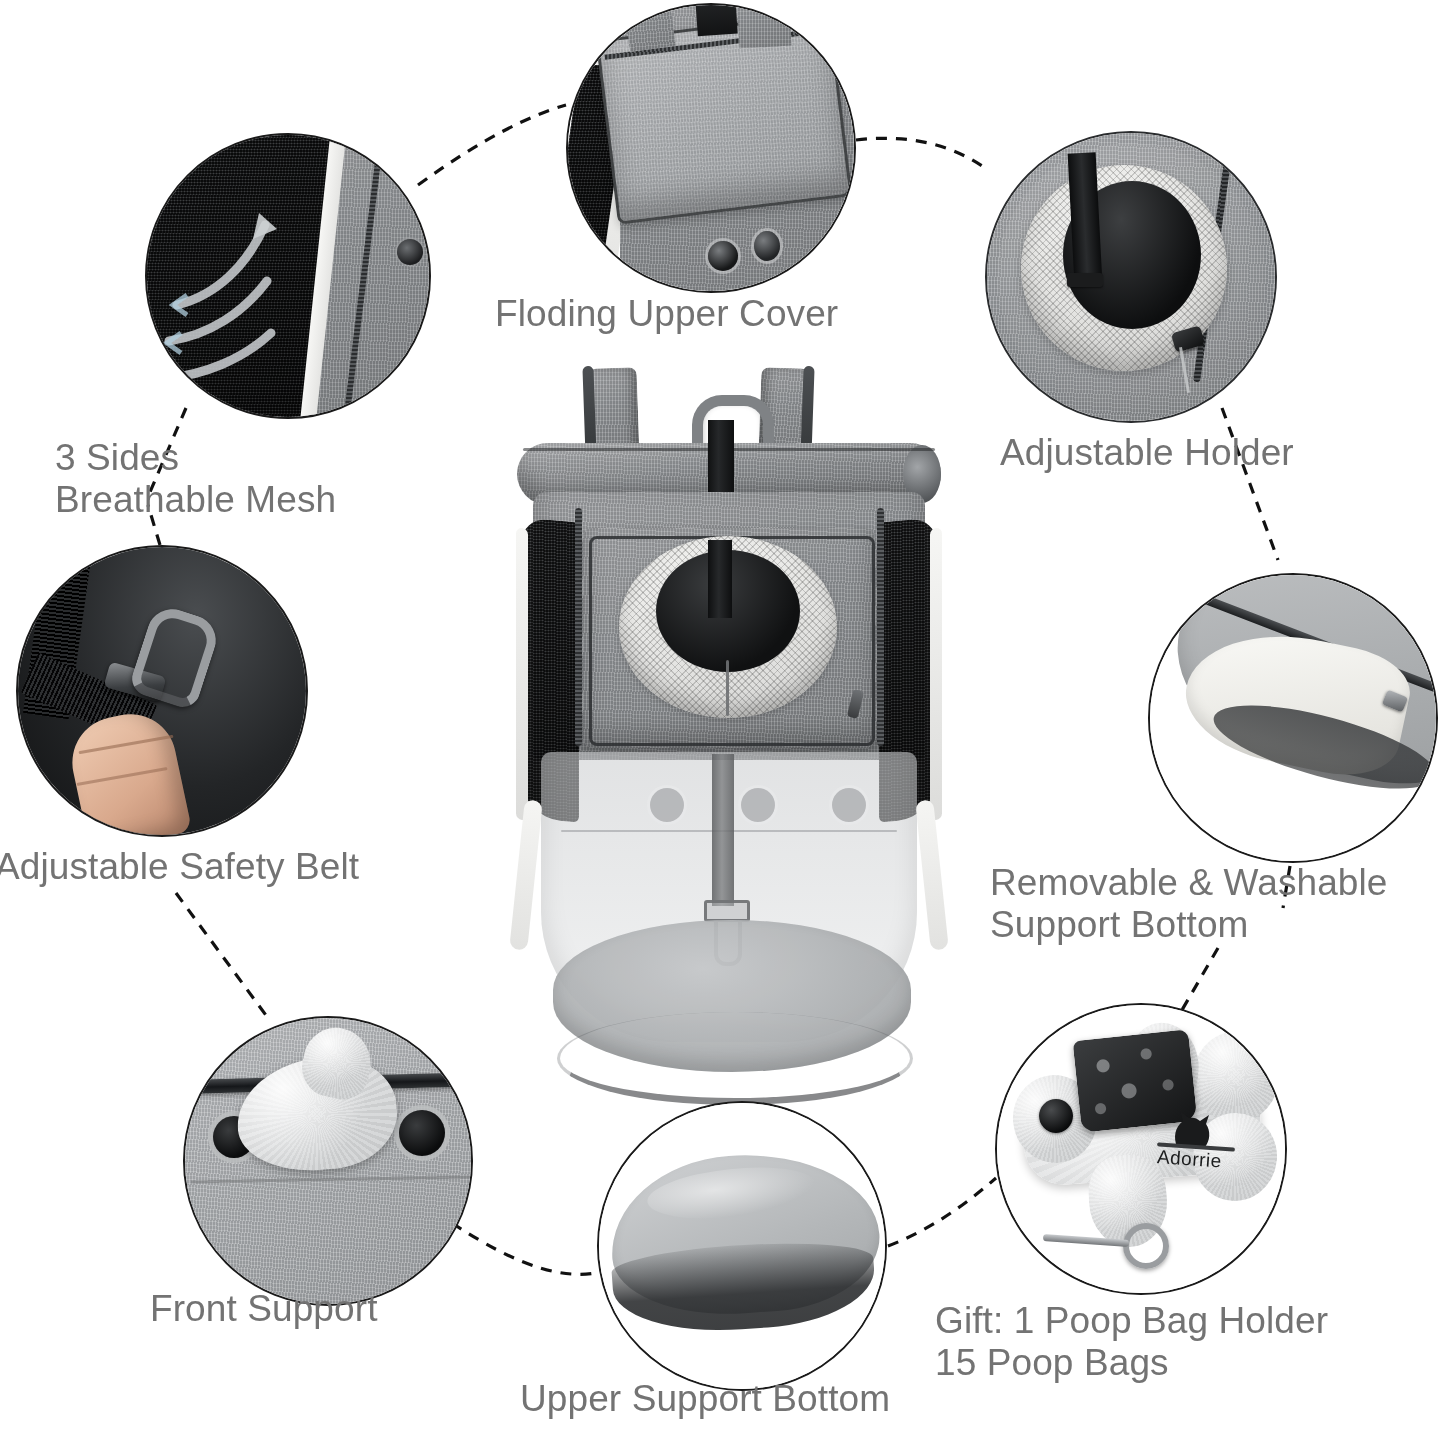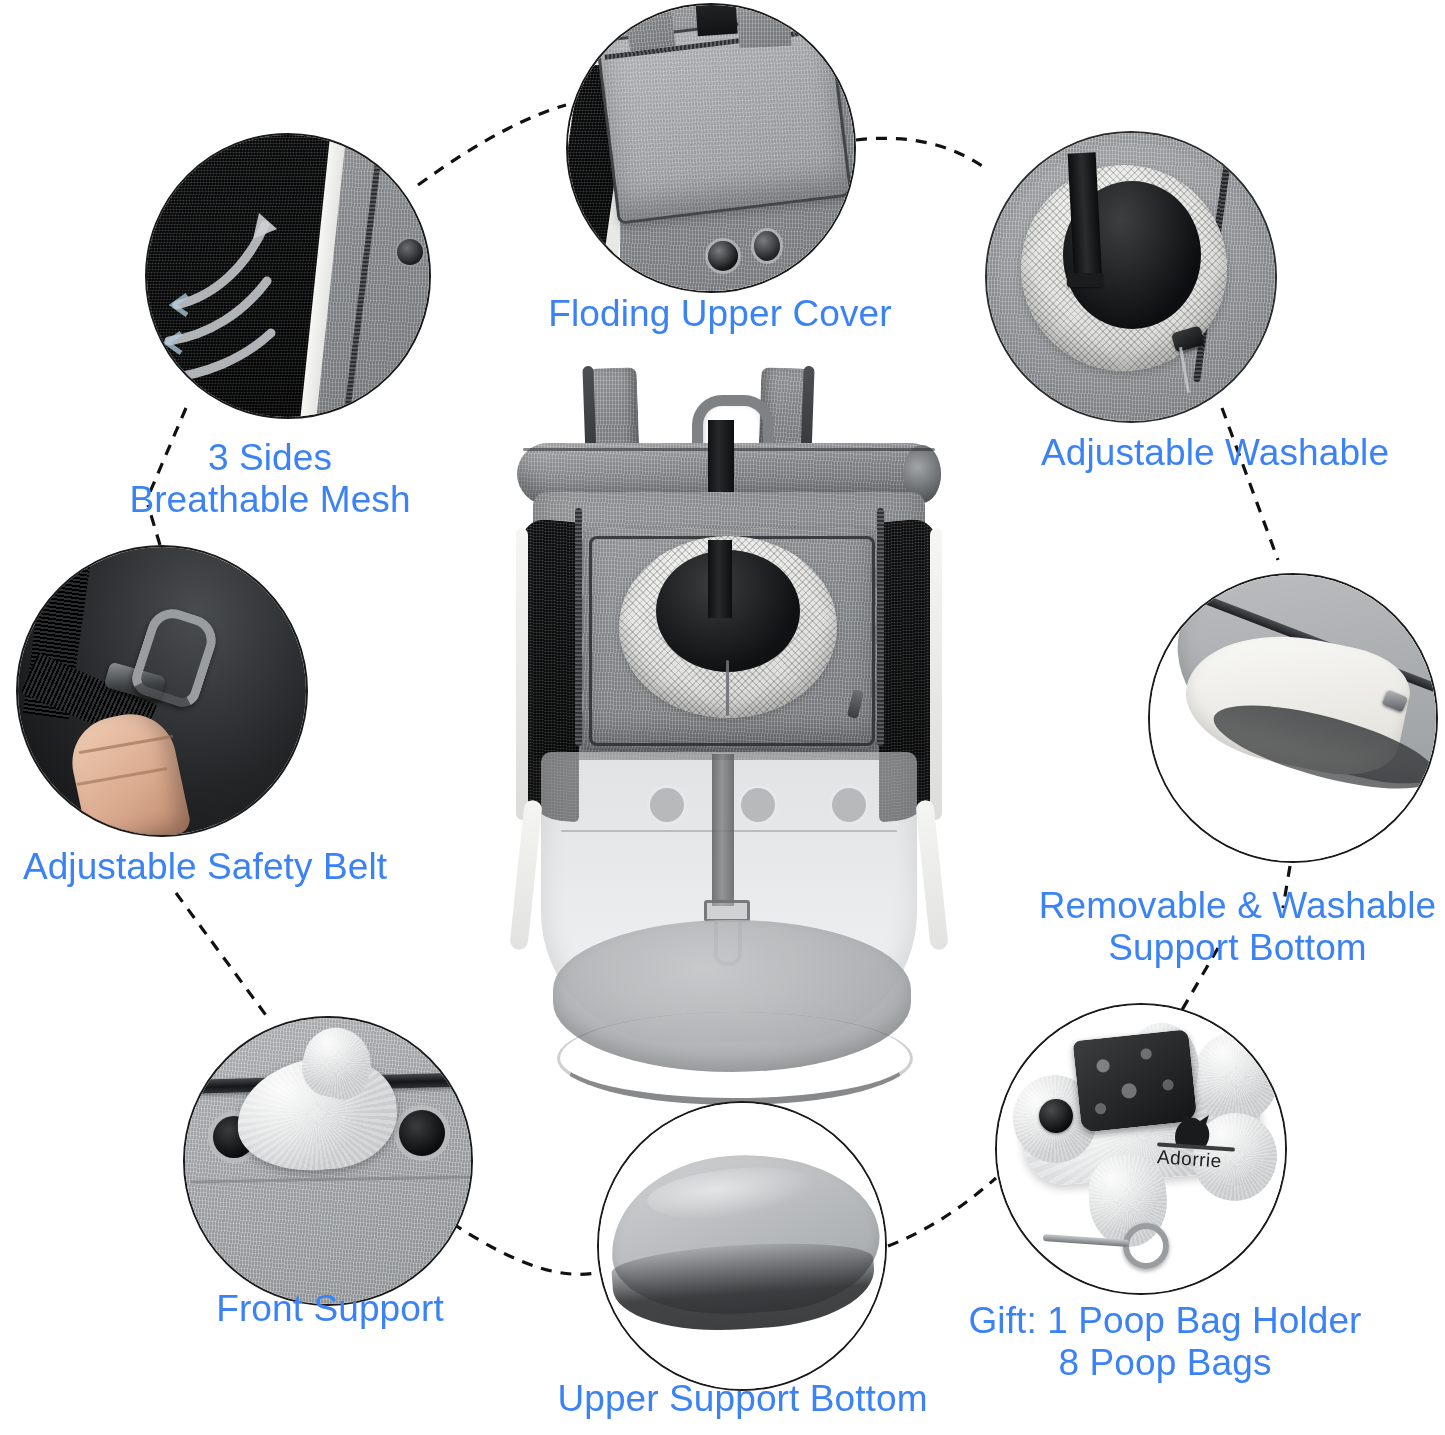--- a/index.html
+++ b/index.html
@@ -27,26 +27,25 @@
     border-radius:50%;
     overflow:hidden;
     border:2.5px solid #1a1a1a;
     box-sizing:border-box;
     background:#ffffff;
   }
   .bubble .inner{position:absolute;left:0;top:0;width:100%;height:100%;}
   .caption{
     position:absolute;
     z-index:4;
-    color:#3b82f6;
+    color:#737373;
     font-size:37px;
     line-height:1.14;
     letter-spacing:0.1px;
     white-space:pre;
-    text-align:center;
   }
   
   .fab-grey{
     background:
       repeating-linear-gradient(93deg, rgba(255,255,255,.17) 0 1px, rgba(0,0,0,.05) 1px 3px),
       repeating-linear-gradient(3deg, rgba(255,255,255,.12) 0 1px, rgba(0,0,0,.045) 1px 4px),
       linear-gradient(160deg,#9fa1a4 0%,#8d9093 45%,#7e8184 100%);
   }
   .fab-grey-lt{
     background:
@@ -262,21 +261,21 @@
                   background:radial-gradient(ellipse at 42% 26%,#3d3f41,#0d0e0f 72%);"></div>
 
       <div style="position:absolute;left:84px;top:20px;width:28px;height:130px;transform:rotate(-3deg);
                   background:linear-gradient(90deg,#0c0d0e,#2a2c2e 48%,#0b0c0d);"></div>
       <div style="position:absolute;left:80px;top:140px;width:36px;height:14px;border-radius:3px;background:#1b1c1d;box-shadow:0 1px 2px rgba(0,0,0,.5);"></div>
 
       <div style="position:absolute;left:186px;top:196px;width:30px;height:20px;border-radius:5px;
                   background:linear-gradient(160deg,#3a3c3e,#0f1011);transform:rotate(-16deg);box-shadow:0 2px 3px rgba(0,0,0,.45);"></div>
       <div style="position:absolute;left:196px;top:214px;width:3px;height:46px;background:rgba(200,202,204,.8);transform:rotate(-10deg);"></div>
     </div>
-    <div class="caption" style="left:1000px;top:432px;width:430px;">Adjustable Washable</div>
+    <div class="caption" style="left:1000px;top:432px;width:430px;">Adjustable Holder</div>
   </div>
 
   <div class="callout">
     <div class="bubble" style="left:16px;top:545px;width:292px;height:292px;">
       <div class="inner" style="background:radial-gradient(ellipse at 62% 24%, #4a4d50, #232527 55%, #111213 100%);"></div>
 
       <div style="position:absolute;left:18px;top:-20px;width:46px;height:190px;transform:rotate(8deg);
                   background:repeating-linear-gradient(0deg,#000 0 2px,#2a2c2e 2px 4px);"></div>
 
       <div style="position:absolute;left:6px;top:130px;width:130px;height:44px;transform:rotate(24deg);
@@ -313,21 +312,21 @@
                   border-radius:60% 30% 34% 46%;
                   background:linear-gradient(160deg,#fbfbf8,#e7e6e1 70%,#d8d7d2);
                   box-shadow:inset 0 -8px 14px rgba(0,0,0,.10);"></div>
 
       <div style="position:absolute;left:60px;top:142px;width:230px;height:60px;transform:rotate(15deg);
                   border-radius:50%;background:linear-gradient(180deg,rgba(60,62,64,.85),rgba(24,26,28,.6));"></div>
 
       <div style="position:absolute;left:234px;top:118px;width:22px;height:16px;border-radius:4px;transform:rotate(22deg);
                   background:linear-gradient(160deg,#b3b6b9,#5c5f62);box-shadow:0 1px 3px rgba(0,0,0,.5);"></div>
     </div>
-    <div class="caption" style="left:1030px;top:862px;width:415px;margin-top:23px;">Removable &amp; Washable
+    <div class="caption" style="left:990px;top:862px;width:415px;">Removable &amp; Washable
 Support Bottom</div>
   </div>
 
   <div class="callout">
     <div class="bubble" style="left:183px;top:1016px;width:290px;height:290px;">
       <div class="inner fab-grey-lt"></div>
 
       <div style="position:absolute;left:-10px;top:58px;width:320px;height:14px;transform:rotate(-1.5deg);
                   background:linear-gradient(180deg,#46494c,#15171a 55%,#2e3133);border-radius:3px;
                   box-shadow:0 2px 4px rgba(0,0,0,.35);"></div>
@@ -401,16 +400,16 @@
       </div>
       <div style="position:absolute;left:160px;top:140px;width:78px;height:4px;background:#3a3c3e;border-radius:2px;transform:rotate(4deg);"></div>
       <div style="position:absolute;left:160px;top:144px;width:86px;color:#1c1d1e;font-size:19px;letter-spacing:.5px;transform:rotate(4deg);">Adorrie</div>
 
       <div style="position:absolute;left:126px;top:218px;width:34px;height:34px;border-radius:50%;
                   border:6px solid #9a9da0;box-shadow:0 2px 4px rgba(0,0,0,.35);"></div>
       <div style="position:absolute;left:46px;top:232px;width:86px;height:7px;border-radius:4px;
                   background:linear-gradient(180deg,#c8cbce,#74777a);transform:rotate(4deg);"></div>
     </div>
     <div class="caption" style="left:935px;top:1300px;width:460px;">Gift: 1 Poop Bag Holder
-8 Poop Bags</div>
+15 Poop Bags</div>
   </div>
 
 </div>
 
 </body></html>

